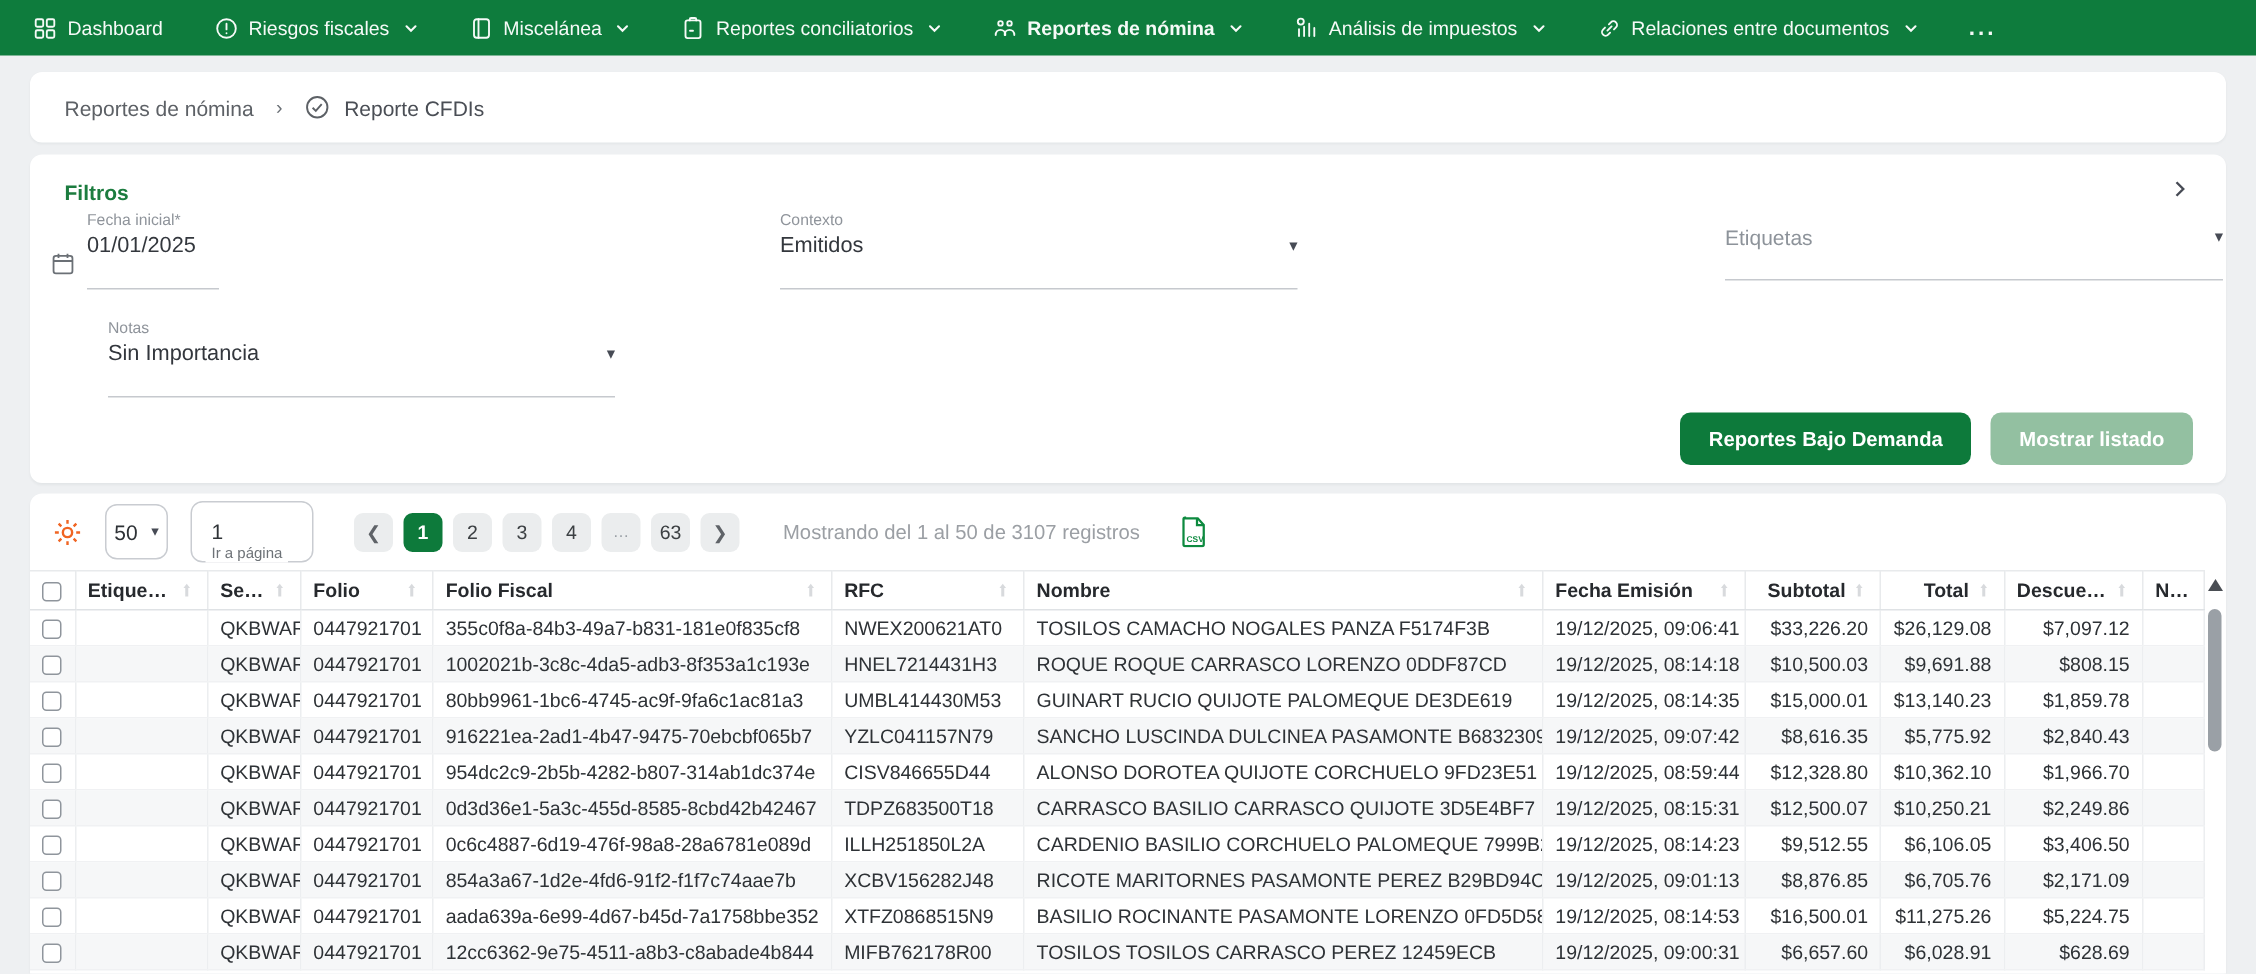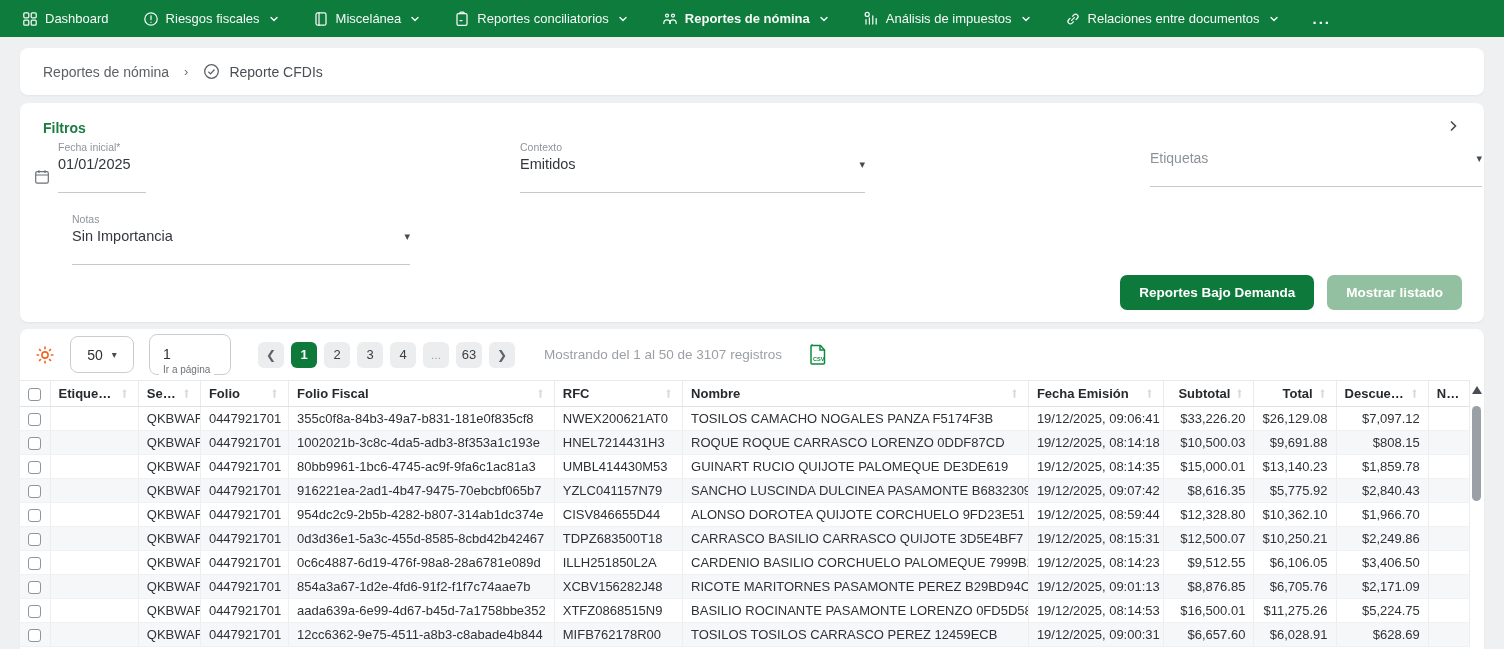--- a/index.html
+++ b/index.html
@@ -39,21 +39,21 @@
   .cal{color:#6b7076; padding-bottom:4px;}
 
   .fbuttons{position:absolute; right:22px; bottom:12px; display:flex; gap:13px;}
   .btn{height:35px; border:none; border-radius:7px; padding:0 19px; font-family:inherit; font-size:13.5px; font-weight:700; color:#fff; background:var(--btn); cursor:pointer;}
   .btn.disabled{background:var(--disabled); cursor:default;}
 
   
   .listcard{margin-top:7px; border-radius:8px 8px 0 0; height:322px; overflow:hidden;}
   .toolbar{height:51px; display:flex; align-items:center; padding:0 15px; gap:15px;}
   .gear{display:flex; cursor:pointer;}
-  .pagesize{width:64px; height:37px; border:1px solid var(--line); border-radius:8px; display:flex; align-items:center; justify-content:center; gap:9px; font-size:14px; cursor:pointer;}
+  .pagesize{width:42px; height:37px; border:1px solid var(--line); border-radius:8px; display:flex; align-items:center; justify-content:center; gap:9px; font-size:14px; cursor:pointer;}
   .pagesize .fchev{font-size:10px;}
   .goto{position:relative; width:82px; height:41px; border:1px solid var(--line); border-radius:8px;}
   .goto-label{position:absolute; top:-7px; left:9px; background:#fff; padding:0 4px; font-size:10px; color:#6d7277; white-space:nowrap;margin-top:36px;}
   .goto-value{line-height:39px; padding-left:13px; font-size:14px;}
   .pager{display:flex; align-items:center; gap:7px; margin-left:12px;}
   .pbtn{min-width:26px; height:26px; padding:0 4px; border-radius:6px; background:#ebedee; border:none; font-family:inherit; font-size:13px; color:#3c4043; display:flex; align-items:center; justify-content:center; cursor:pointer;}
   .pbtn.active{background:var(--btn); color:#fff; font-weight:700;}
   .pbtn.nav-arrow{color:#5f6368; font-size:12px;}
   .pbtn.dots{color:#9aa0a6; font-size:11px;}
   .summary{margin-left:14px; font-size:13.5px; color:#9b9fa4;}

